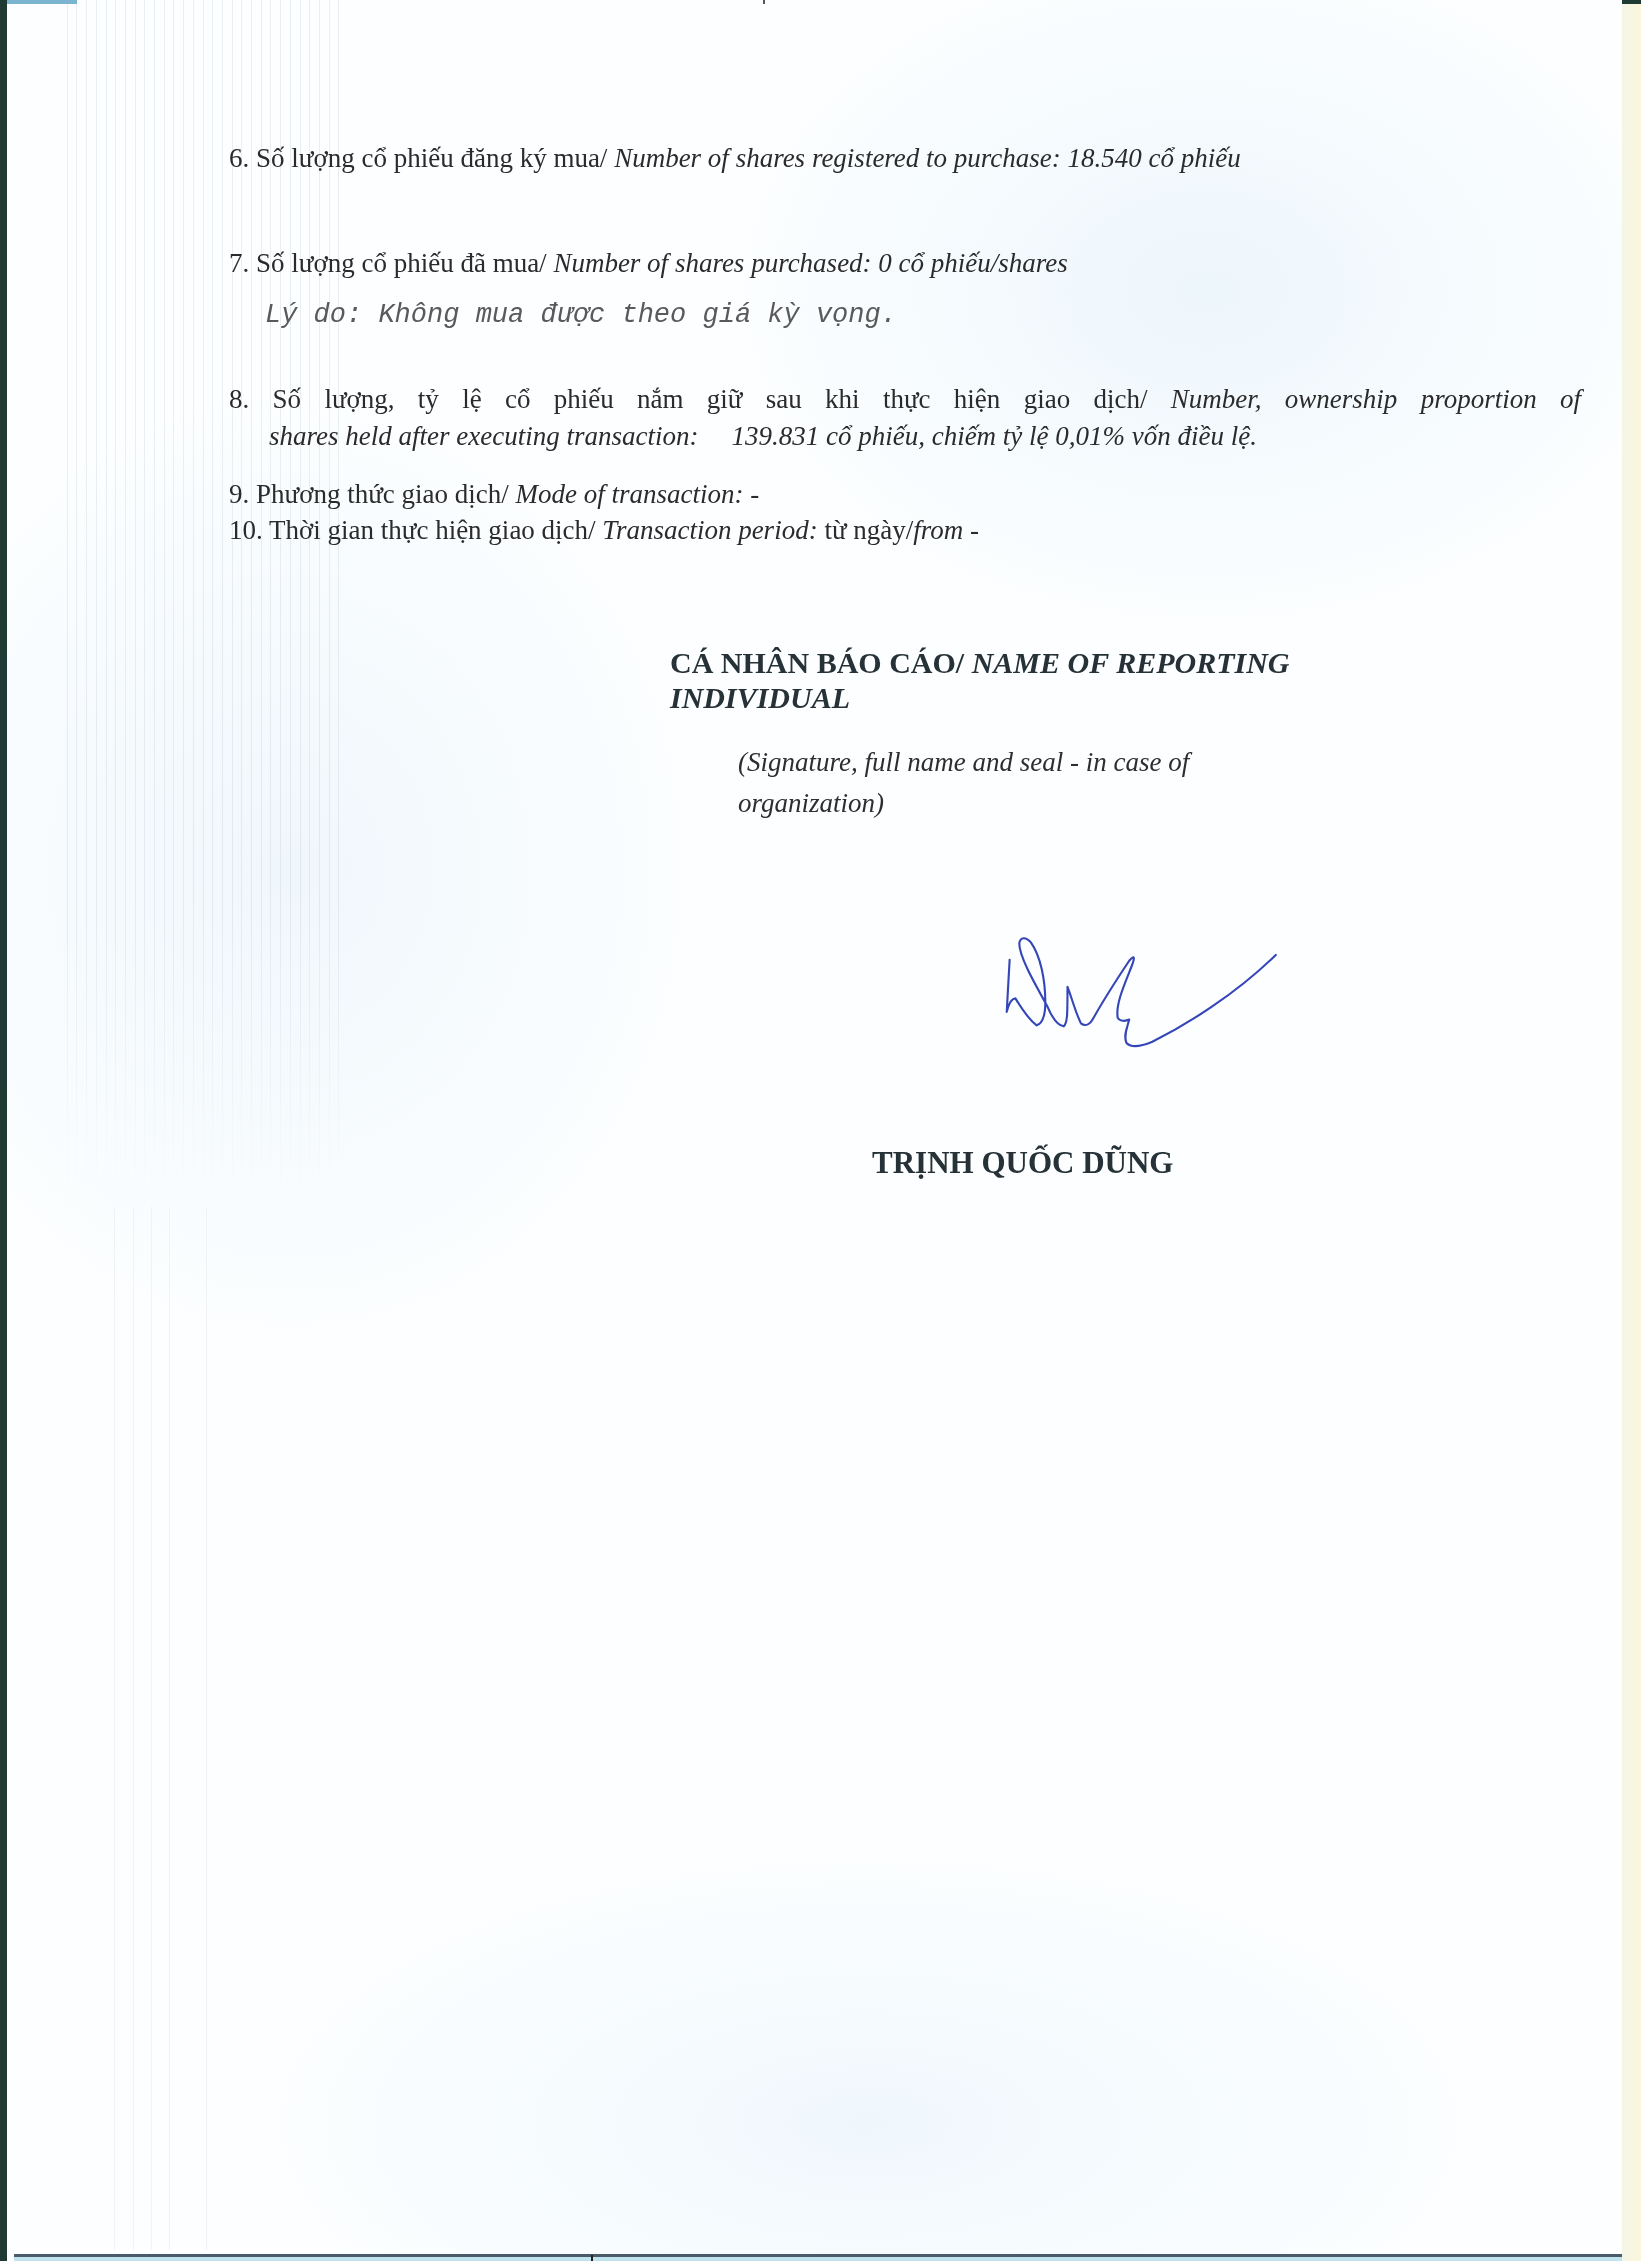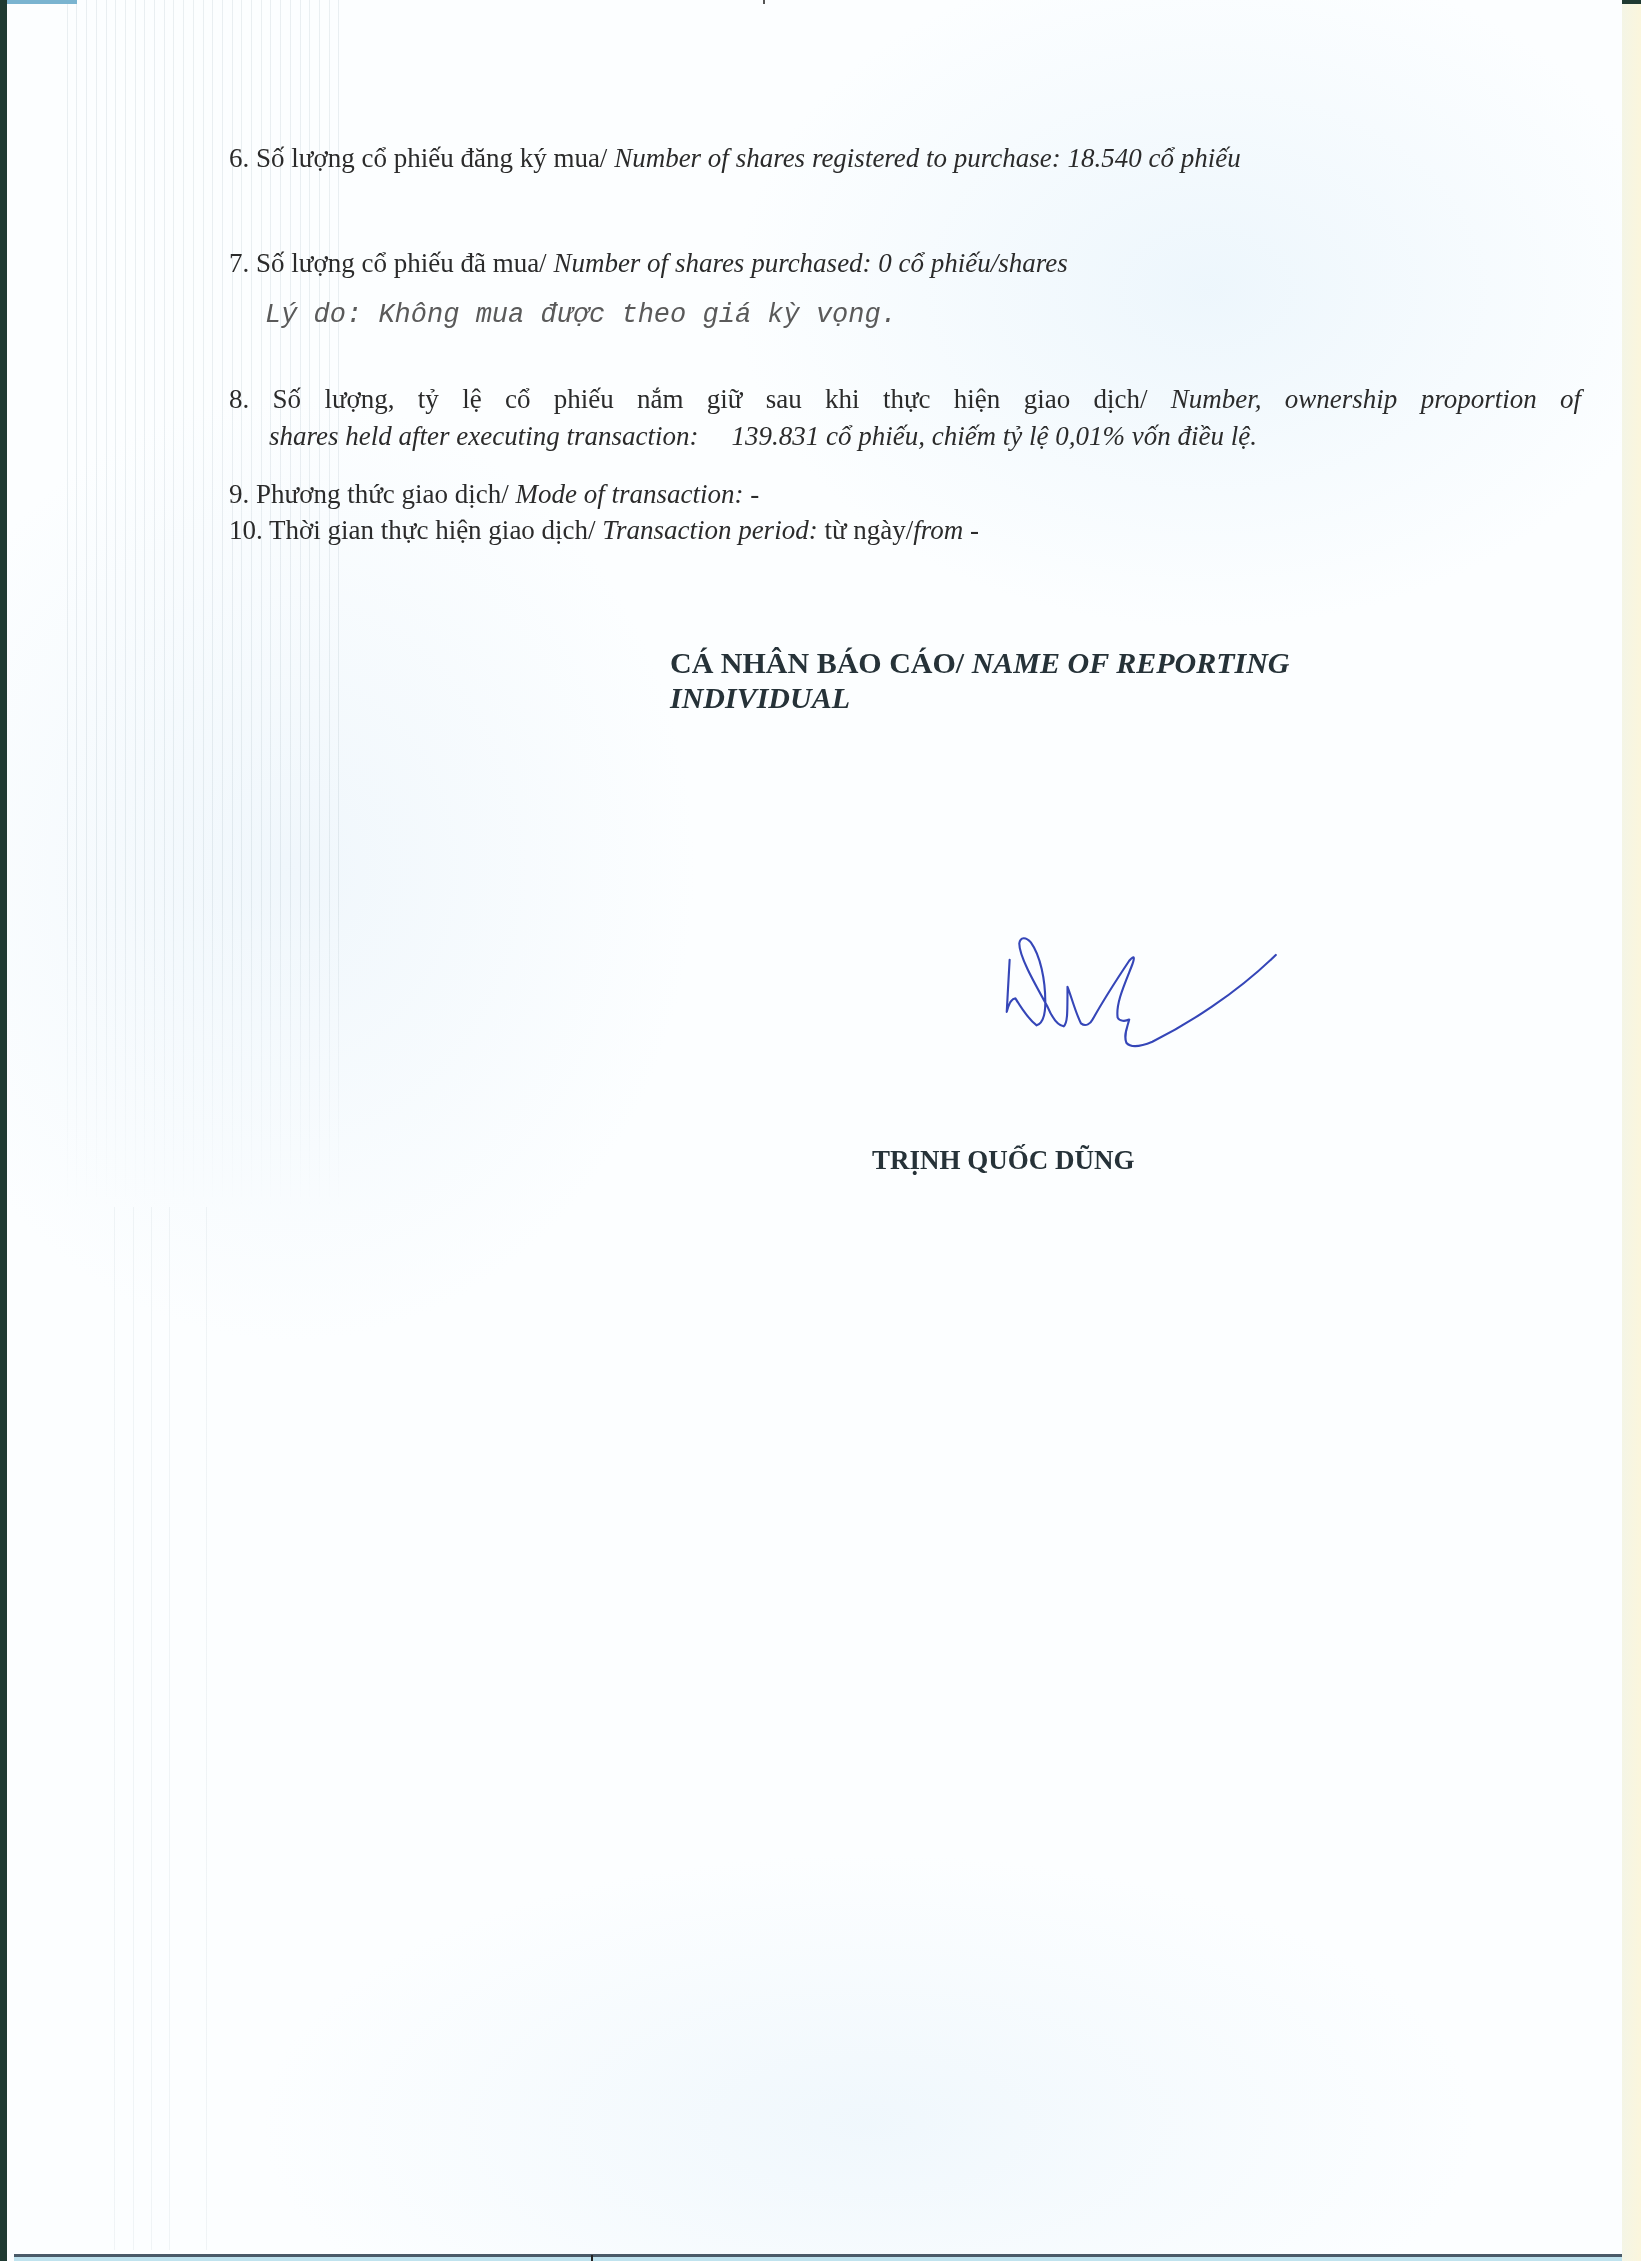--- a/index.html
+++ b/index.html
@@ -49,21 +49,21 @@
   #l8a { top: 386px; }
   #l8b { top: 423px; margin-left: 40px; }
   #l9 { top: 481px; }
   #l10 { top: 517px; }
 
   .sig-block { position: absolute; left: 670px; width: 676px; }
   .heading { top: 645px; font-size: 30px; font-weight: bold; line-height: 35px; color: #263238; }
   .heading .it { font-weight: bold; }
   .sub { top: 742px; font-size: 27px; font-style: italic; line-height: 41px; color: #2e2e2e; }
   .signature { position: absolute; left: 994px; top: 927px; width: 309px; height: 135px; }
-  .name { position: absolute; left: 872px; top: 1145px; font-size: 27px; font-weight: bold; color: #263238; white-space: nowrap; }
+  .name { position: absolute; left: 872px; top: 1145px; font-size: 31px; font-weight: bold; color: #263238; white-space: nowrap; }
 </style>
 </head>
 <body>
 
 <div class="page-tint"></div>
 <div class="bleed"></div>
 <div class="bleed2"></div>
 <div class="left-edge"></div>
 <div class="top-patch"></div>
 <div class="top-tick"></div>
@@ -83,20 +83,21 @@
 
 <div class="line it" id="l8b"><span>shares held after executing transaction:</span><span style="display:inline-block;width:33px"></span><span>139.831 cổ phiếu, chiếm tỷ lệ 0,01% vốn điều lệ.</span></div>
 
 <div class="line" id="l9"><span>9. Phương thức giao dịch/ </span><span class="it">Mode of transaction: -</span></div>
 
 <div class="line" id="l10"><span>10. Thời gian thực hiện giao dịch/ </span><span class="it">Transaction period:</span><span> từ ngày/</span><span class="it">from -</span></div>
 
 <div class="sig-block heading"><span>CÁ NHÂN BÁO CÁO/ </span><span class="it">NAME OF REPORTING INDIVIDUAL</span></div>
 
 <div class="sig-block sub">
+  <div style="padding: 0 68px;">(Signature, full name and seal - in case of organization)</div>
 </div>
 
 <svg class="signature" viewBox="0 0 320 140" xmlns="http://www.w3.org/2000/svg">
   <path d="M16 34 C15 50 14 70 13 88 C15 80 18 74 22 74 C28 84 36 96 44 102 C50 100 53 92 53 78 C53 55 48 30 38 16 C33 10 27 10 26 17 C26 30 40 55 55 82 C60 94 66 102 72 103 C76 100 76 90 76 62 C80 72 84 88 90 100 C95 104 100 100 102 96 C112 78 130 50 140 35 C146 28 146 32 142 42 C134 62 126 80 128 94 C130 98 136 98 140 96 C138 104 134 112 137 120 C142 126 152 124 164 119 C200 101 250 70 292 29" fill="none" stroke="#3546b8" stroke-width="2.2" stroke-linecap="round" stroke-linejoin="round"></path>
 </svg>
 
 <div class="name">TRỊNH QUỐC DŨNG</div>
 
 
 </body></html>

